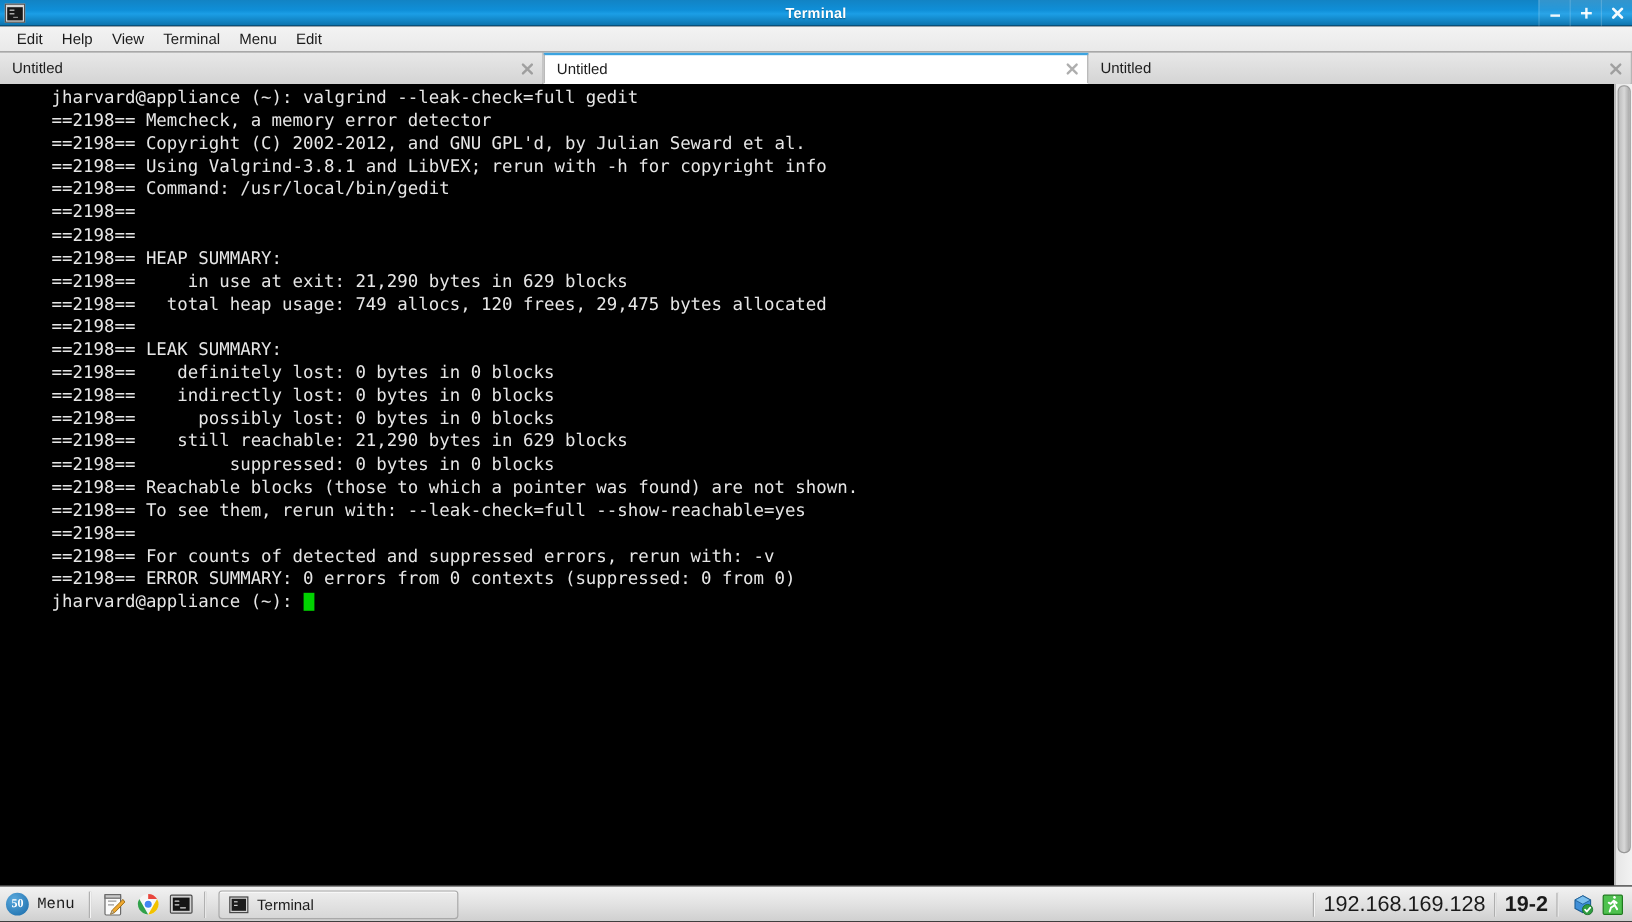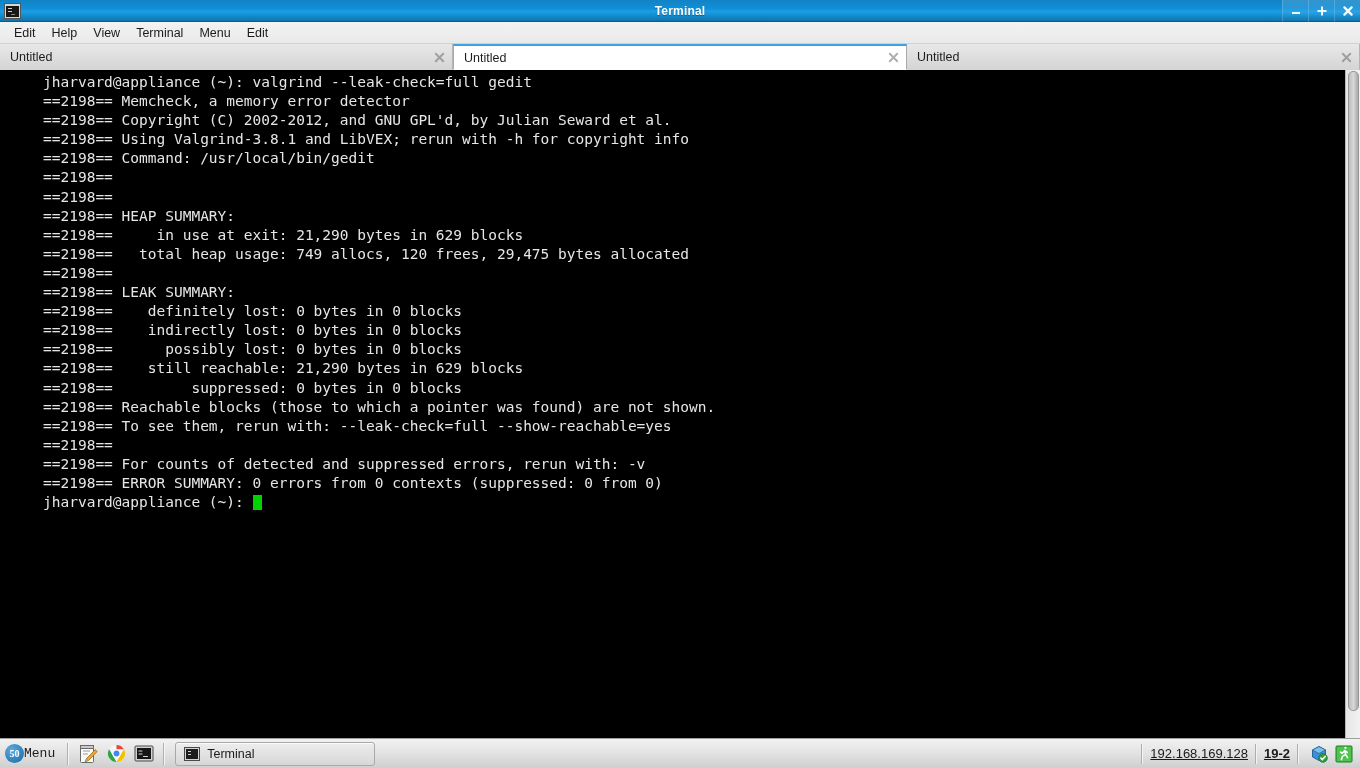--- a/index.html
+++ b/index.html
@@ -210,20 +210,21 @@
     border-top: 1px solid #9e9e9e;
     box-sizing: border-box;
     display: flex;
     align-items: center;
   }
   .menu-btn {
     display: flex;
     align-items: center;
     height: 26px;
     padding: 0 8px 0 5px;
+    gap: 7px;
     cursor: default;
   }
   .cs50-logo {
     width: 19px; height: 19px;
     border-radius: 50%;
     background: radial-gradient(circle at 35% 30%, #5aa9dd, #1769a8);
     color: #fff;
     font-size: 10px;
     font-weight: bold;
     display: flex;
@@ -303,24 +304,23 @@
     align-items: center;
     height: 30px;
   }
   .tray-sep {
     width: 1px; height: 20px;
     background: #aeaeae;
     border-right: 1px solid #f3f3f3;
     margin: 0 7px;
   }
   .tray-text {
-    font-size: 13px;
+    font-size: 18px;
     color: #1a1a1a;
     white-space: nowrap;
-    text-decoration: underline;
   }
   .tray-text.bold { font-weight: bold; }
   .tray-icons {
     display: flex;
     align-items: center;
     gap: 5px;
     padding: 0 6px 0 3px;
   }
   .tray-icon {
     width: 20px; height: 20px;

